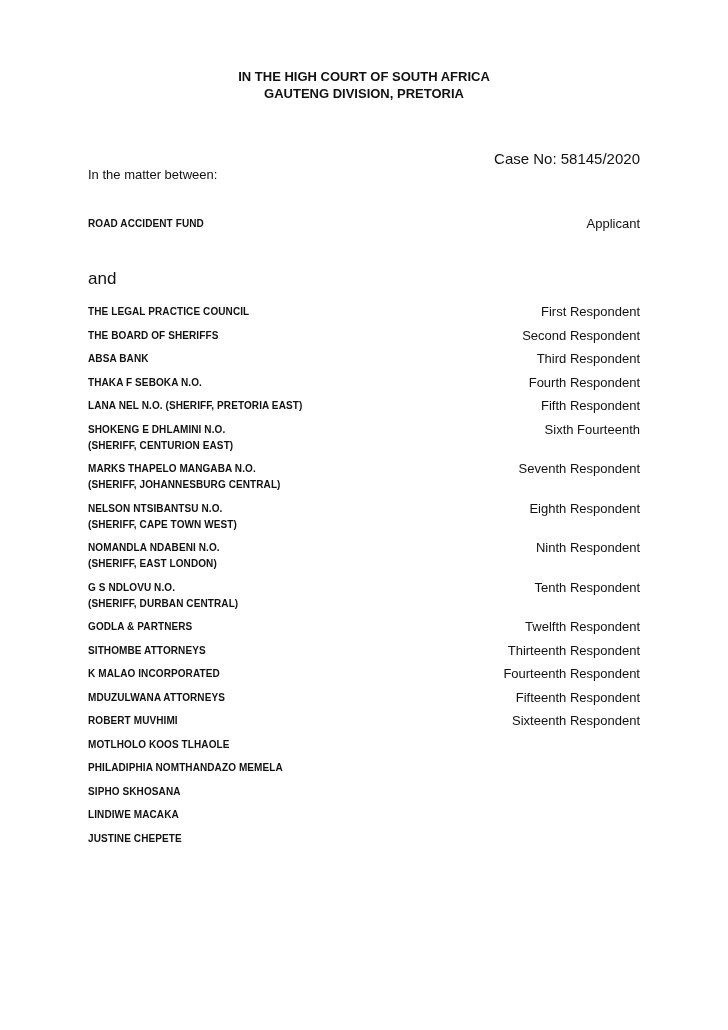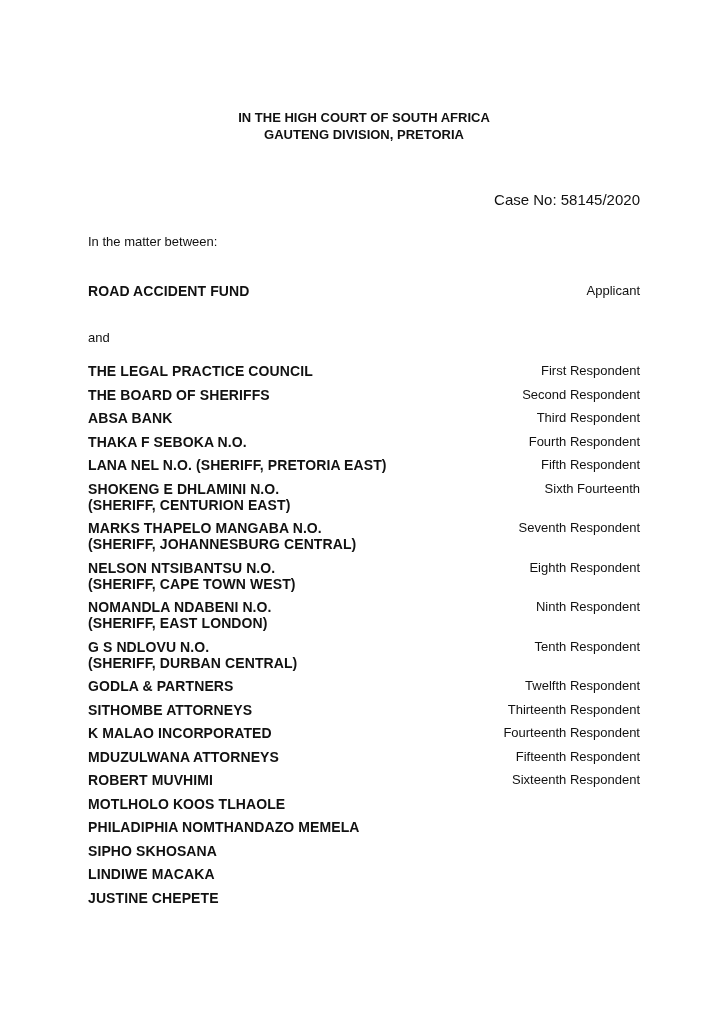--- a/index.html
+++ b/index.html
@@ -12,63 +12,62 @@
     width: 728px;
     height: 1030px;
     background: #ffffff;
     box-sizing: border-box;
     padding: 0 88px;
     font-family: "Liberation Sans", sans-serif;
     color: #111111;
     overflow: hidden;
   }
   .court-title {
-    padding-top: 109px;
+    padding-top: 68px;
     text-align: center;
     font-weight: bold;
     font-size: 13px;
     line-height: 17px;
   }
   .case-no {
     margin-top: 49px;
     text-align: right;
     font-size: 15px;
     line-height: 16px;
   }
   .matter-intro {
-    margin-top: 26px;
     font-size: 13px;
     line-height: 16px;
   }
   .party-row {
     display: flex;
     justify-content: space-between;
     align-items: flex-start;
     margin-bottom: 7.5px;
   }
   .applicant-row {
     margin-top: 33px;
     margin-bottom: 0;
   }
   .party-name {
     font-weight: bold;
-    font-size: 14px;
+    font-size: 10px;
     line-height: 16px;
     letter-spacing: 0.1px;
   }
   .party-role {
     font-size: 13px;
     line-height: 16px;
     text-align: right;
     white-space: nowrap;
     min-height: 16px;
   }
   .conjunction {
-    margin-top: 31px;
-    font-size: 13px;
+    margin-top: 39px;
+    font-size: 17px;
     line-height: 16px;
   }
   .respondents-list {
     margin-top: 17px;
   }
 </style>
 </head>
 <body>
 
 <div class="page">

